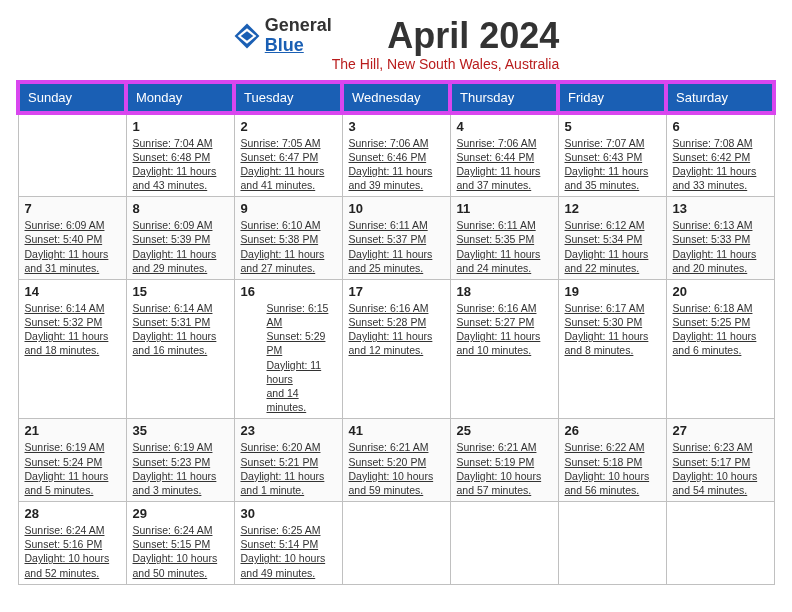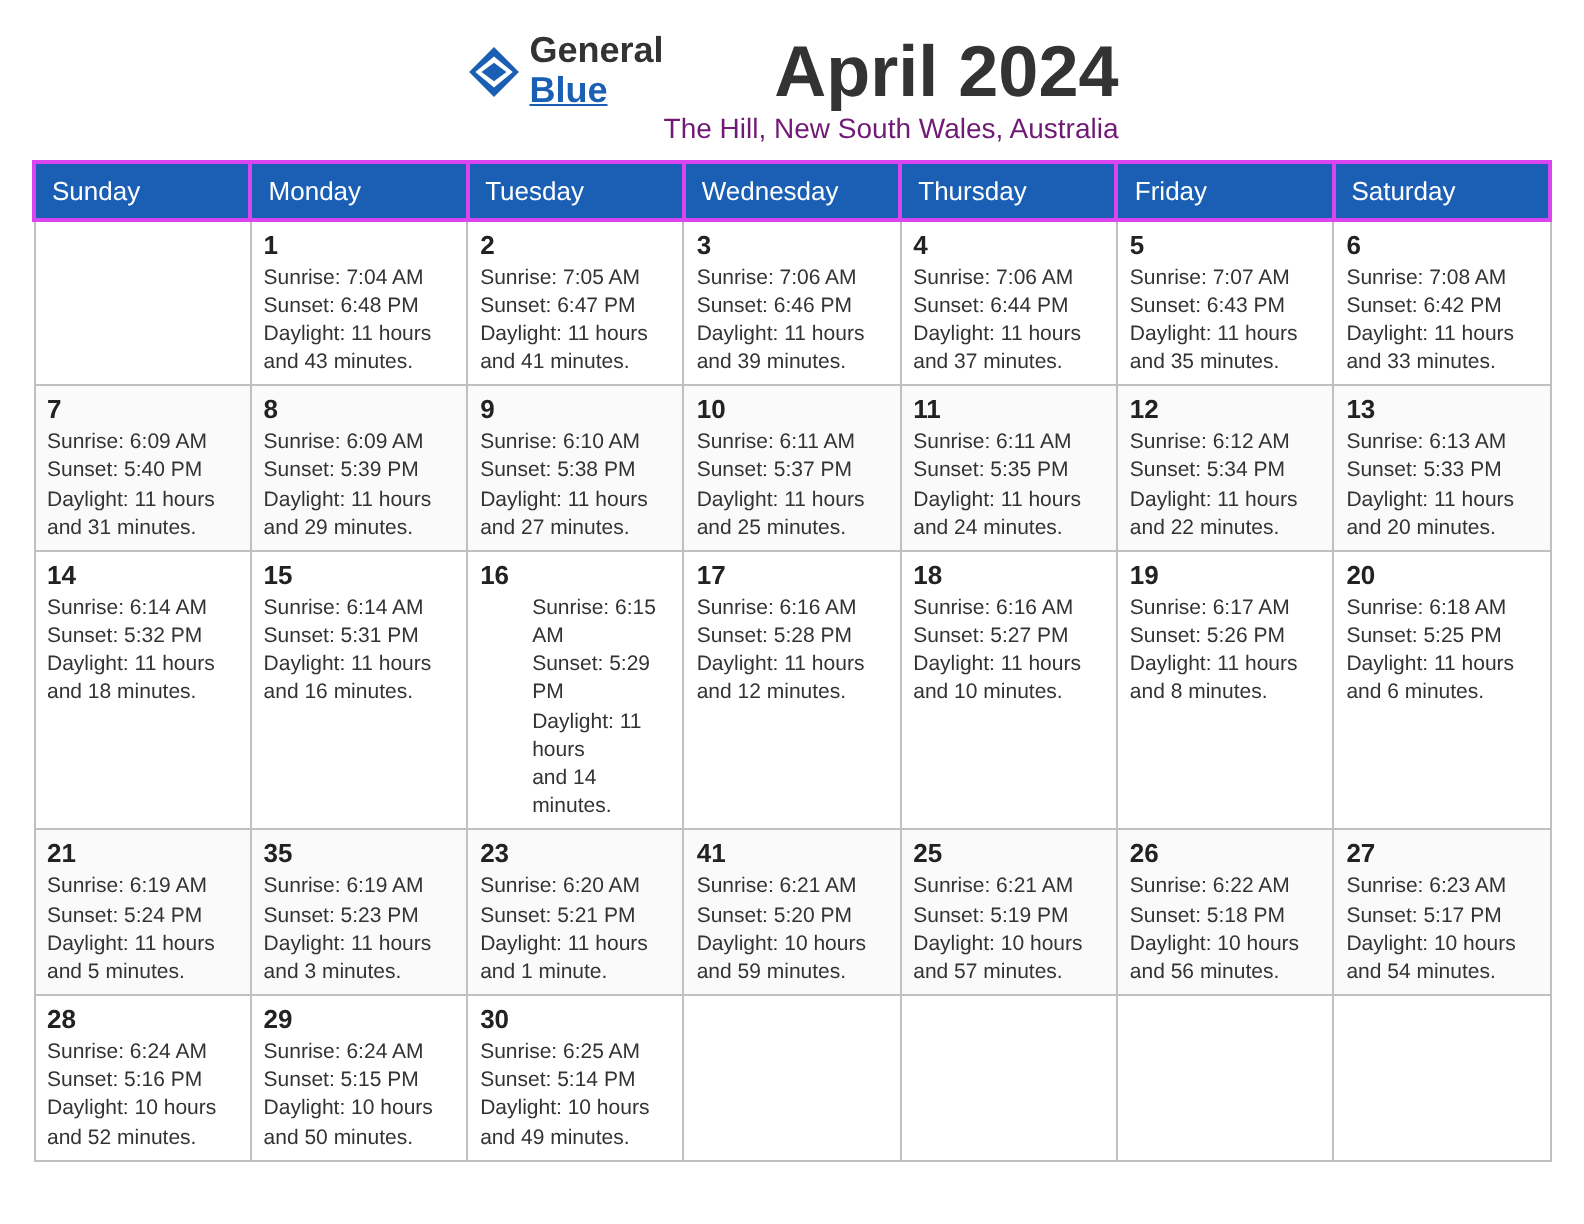--- a/index.html
+++ b/index.html
@@ -36,54 +36,55 @@
       text-align: right;
     }
     .month-title {
       font-size: 36px;
       font-weight: bold;
       color: #333;
       line-height: 1.1;
     }
     .location {
       font-size: 14px;
-      color: #701a75;
+      color: #b91c1c;
     }
     .calendar {
       width: 100%;
       border-collapse: collapse;
       font-size: 11px;
     }
     .calendar th {
       background: #1a5fb4;
       color: #fff;
       text-align: left;
       padding: 6px 8px;
       font-size: 13px;
       font-weight: normal;
-      border: 2px solid #d946ef;
+      border: 4px solid #d946ef;
     }
     .calendar td {
       border: 1px solid #c0c0c0;
       vertical-align: top;
       padding: 4px 6px;
       min-height: 80px;
       width: 14.28%;
     }
     .day-number {
       font-size: 13px;
       font-weight: bold;
       color: #222;
       display: block;
       margin-bottom: 2px;
     }
     .day-info {
       color: #333;
       font-size: 10.5px;
       line-height: 1.35;
+      text-decoration: underline;
     }
     .empty-cell {
       background: #f9f9f9;
     }
     tr:nth-child(even) td { background: #fafafa; }
     tr:nth-child(odd) td { background: #fff; }
     .calendar thead tr th { background: #1a5fb4; }
   </style>
 </head>
 <body>
@@ -247,21 +248,21 @@
         <td>
           <span class="day-number">18</span>
           <div class="day-info" style="white-space: pre-line;">Sunrise: 6:16 AM
 Sunset: 5:27 PM
 Daylight: 11 hours
 and 10 minutes.</div>
         </td>
         <td>
           <span class="day-number">19</span>
           <div class="day-info" style="white-space: pre-line;">Sunrise: 6:17 AM
-Sunset: 5:26 PM
+Sunset: 5:30 PM
 Daylight: 11 hours
 and 8 minutes.</div>
         </td>
         <td>
           <span class="day-number">20</span>
           <div class="day-info" style="white-space: pre-line;">Sunrise: 6:18 AM
 Sunset: 5:25 PM
 Daylight: 11 hours
 and 6 minutes.</div>
         </td>

